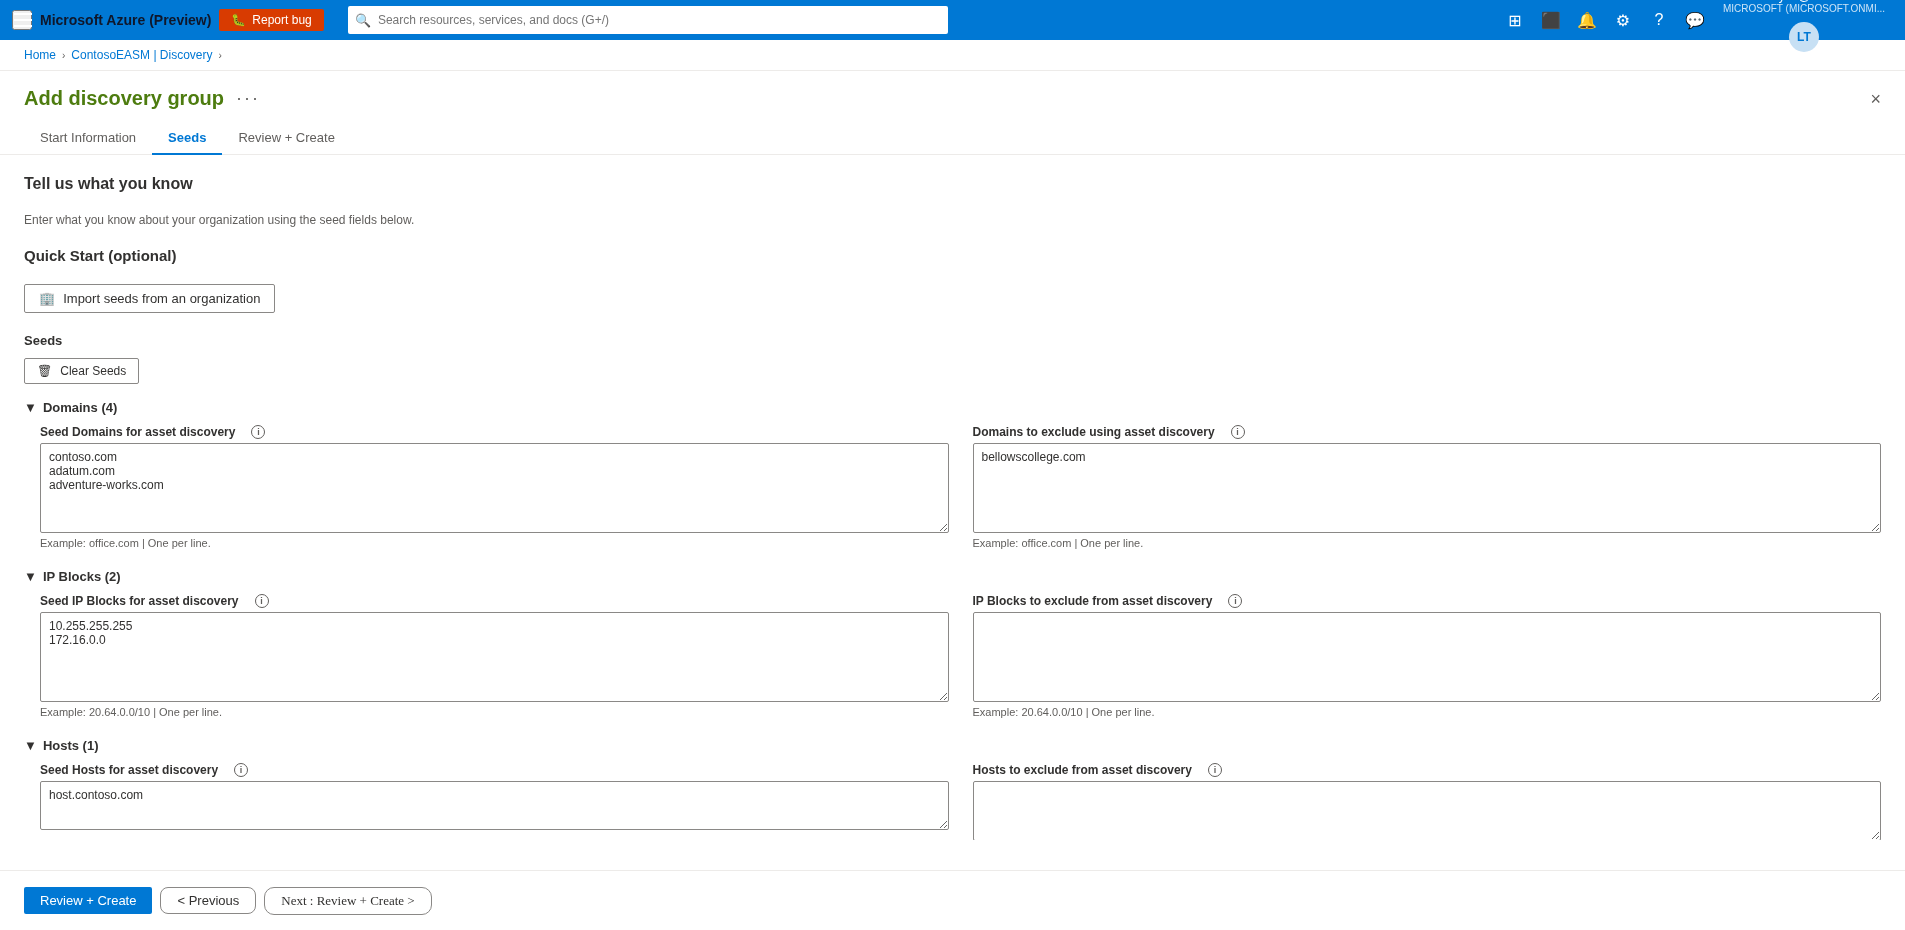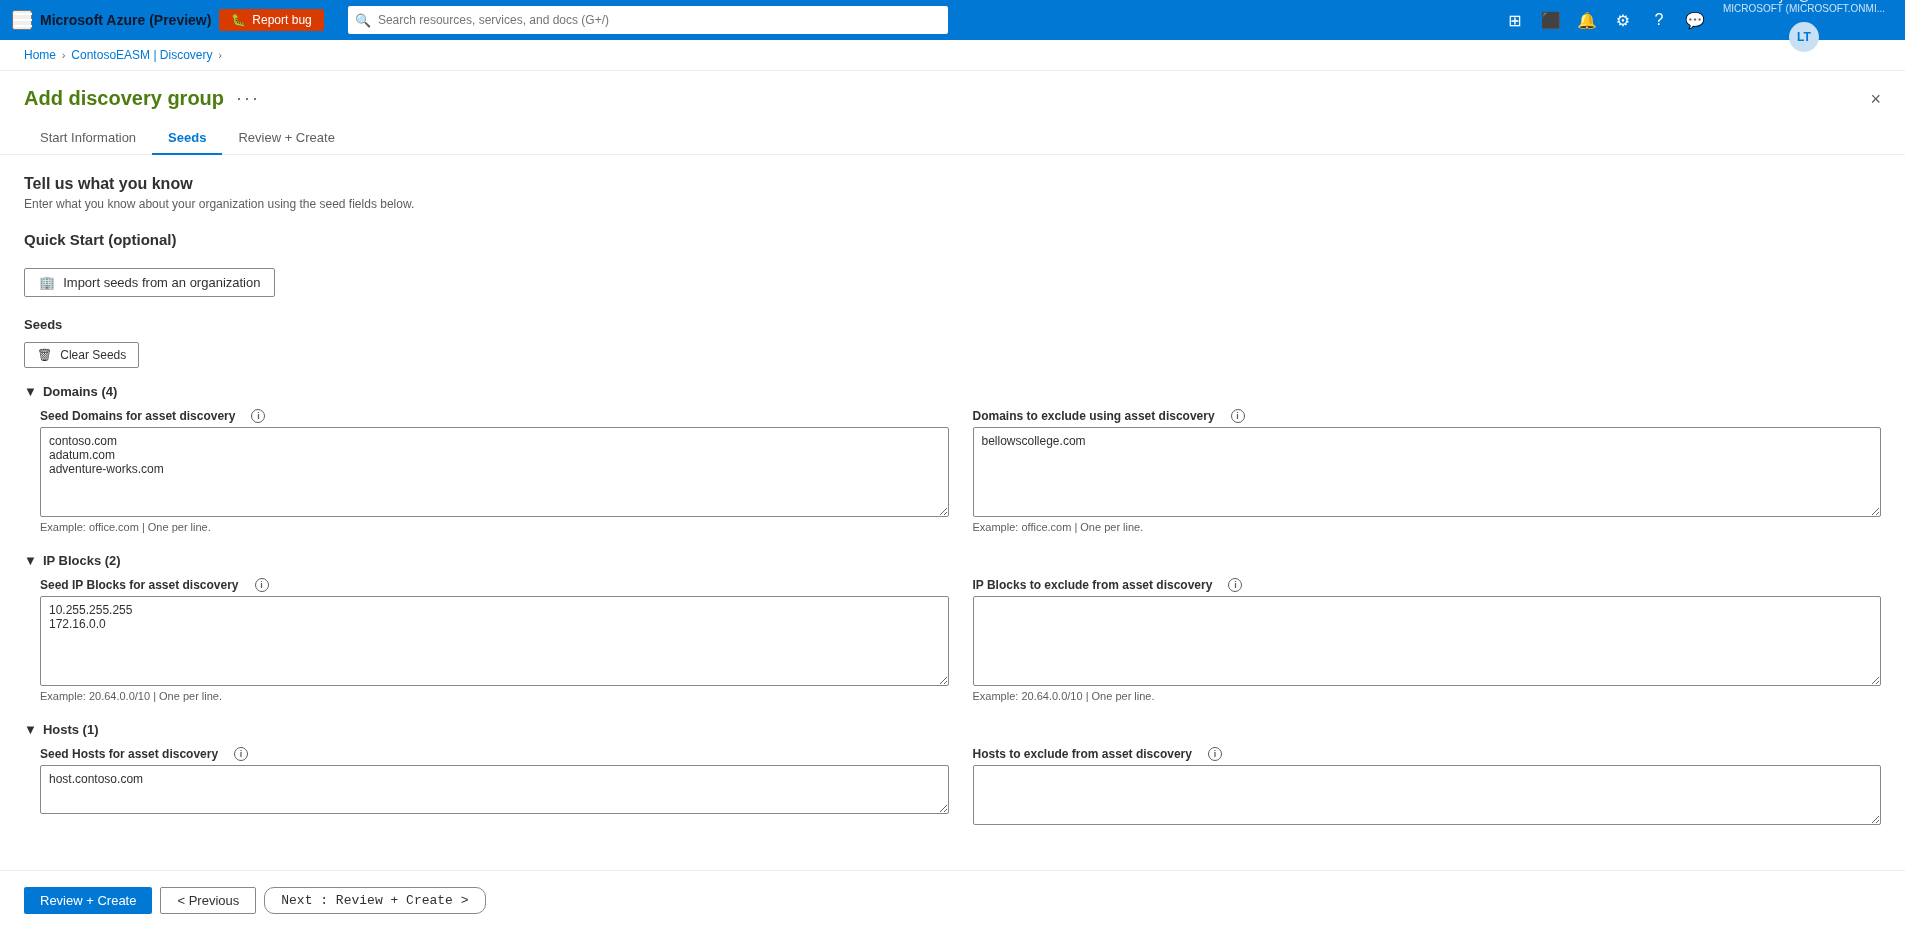--- a/index.html
+++ b/index.html
@@ -93,21 +93,21 @@
       border-bottom: 2px solid transparent; margin-bottom: -1px;
     }
     .tab.active { color: #0078d4; border-bottom: 2px solid #0078d4; font-weight: 600; }
 
     
     .content {
       padding: 20px 24px;
       height: calc(930px - 40px - 37px - 56px - 52px - 60px);
       overflow-y: auto;
     }
-    .section-title { font-size: 16px; font-weight: 600; margin-bottom: 4px; }
+    .section-title { font-size: 16px; font-weight: 600; margin-bottom: 20px; }
     .section-desc { font-size: 12px; color: #605e5c; margin-bottom: 20px; }
 
     
     .quick-start-label { font-size: 15px; font-weight: 600; margin-bottom: 20px; }
     .import-btn {
       display: flex; align-items: center; gap: 8px;
       border: 1px solid #8a8886; background: #fff;
       padding: 6px 14px; cursor: pointer; font-size: 13px;
       font-family: inherit; color: #323130; border-radius: 2px;
       margin-bottom: 20px;
@@ -160,26 +160,26 @@
       display: flex; align-items: center; padding: 0 24px; gap: 8px;
     }
     .btn-primary {
       background: #0078d4; color: #fff; border: none;
       padding: 6px 16px; font-size: 13px; cursor: pointer;
       font-family: inherit; border-radius: 2px;
     }
     .btn-secondary {
       background: #fff; color: #323130; border: 1px solid #8a8886;
       padding: 5px 16px; font-size: 13px; cursor: pointer;
-      font-family: inherit; border-radius: 2px;
+      font-family: inherit; border-radius: 8px;
     }
     .btn-next {
       background: #fff; color: #323130; border: 1px solid #8a8886;
       padding: 5px 16px; font-size: 13px; cursor: pointer;
-      font-family: Liberation Mono, monospace; border-radius: 10px;
+      font-family: Liberation Serif, serif; border-radius: 10px;
     }
 
     
     .content::-webkit-scrollbar { width: 6px; }
     .content::-webkit-scrollbar-track { background: #f3f2f1; }
     .content::-webkit-scrollbar-thumb { background: #c8c6c4; border-radius: 3px; }
   </style>
 </head>
 <body>
 

